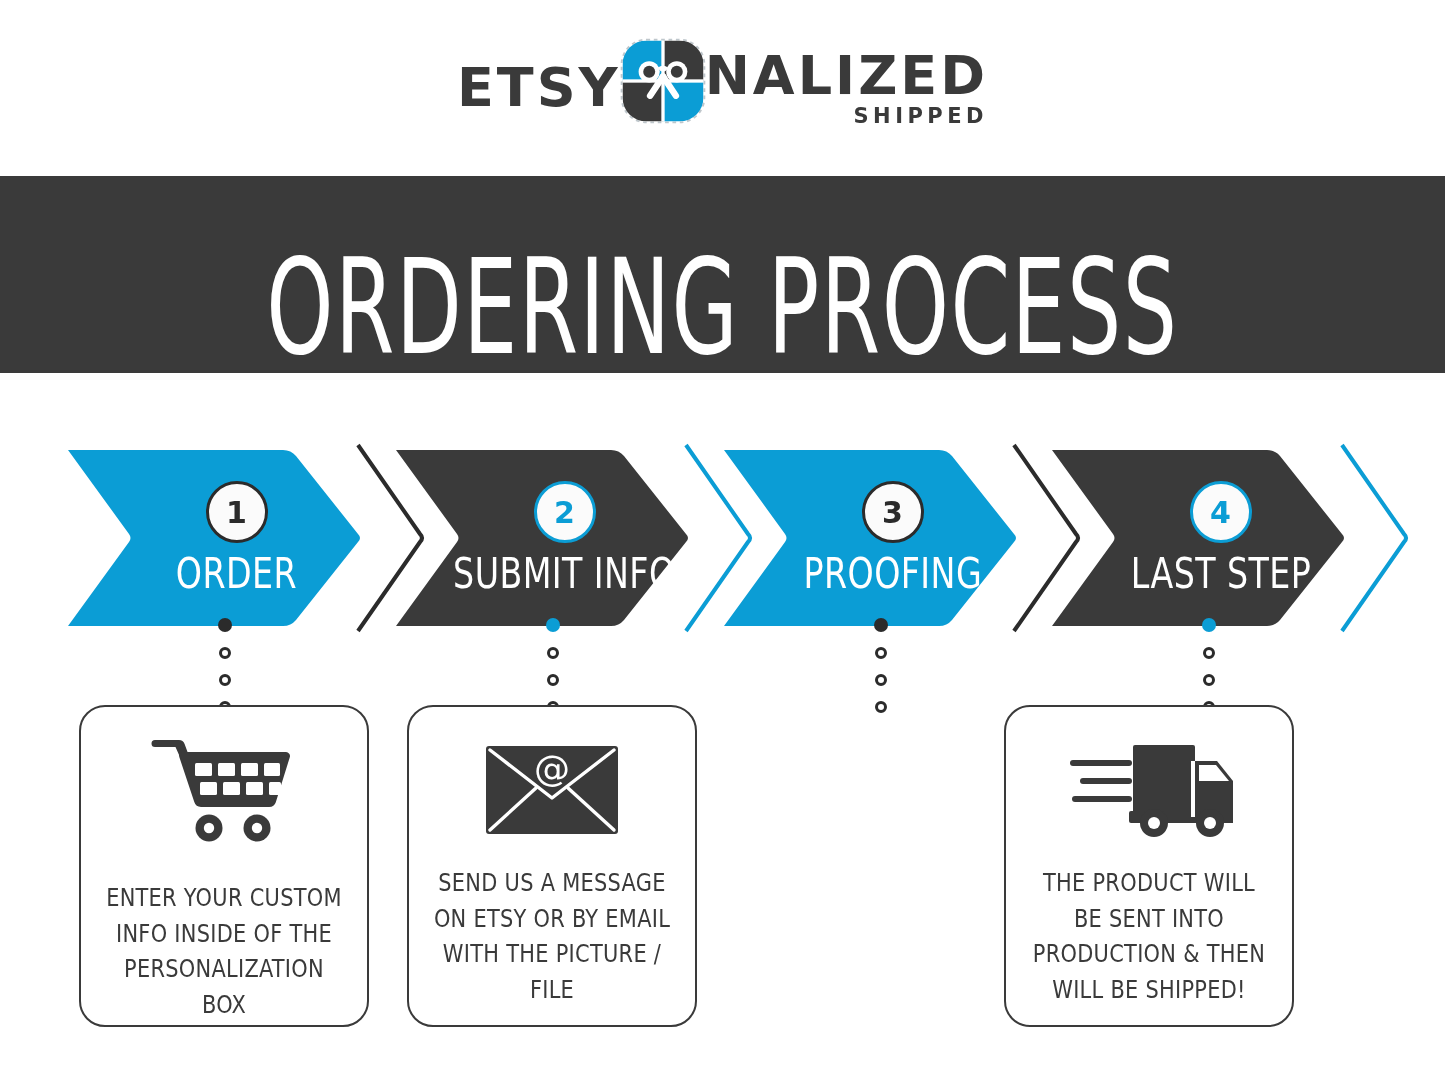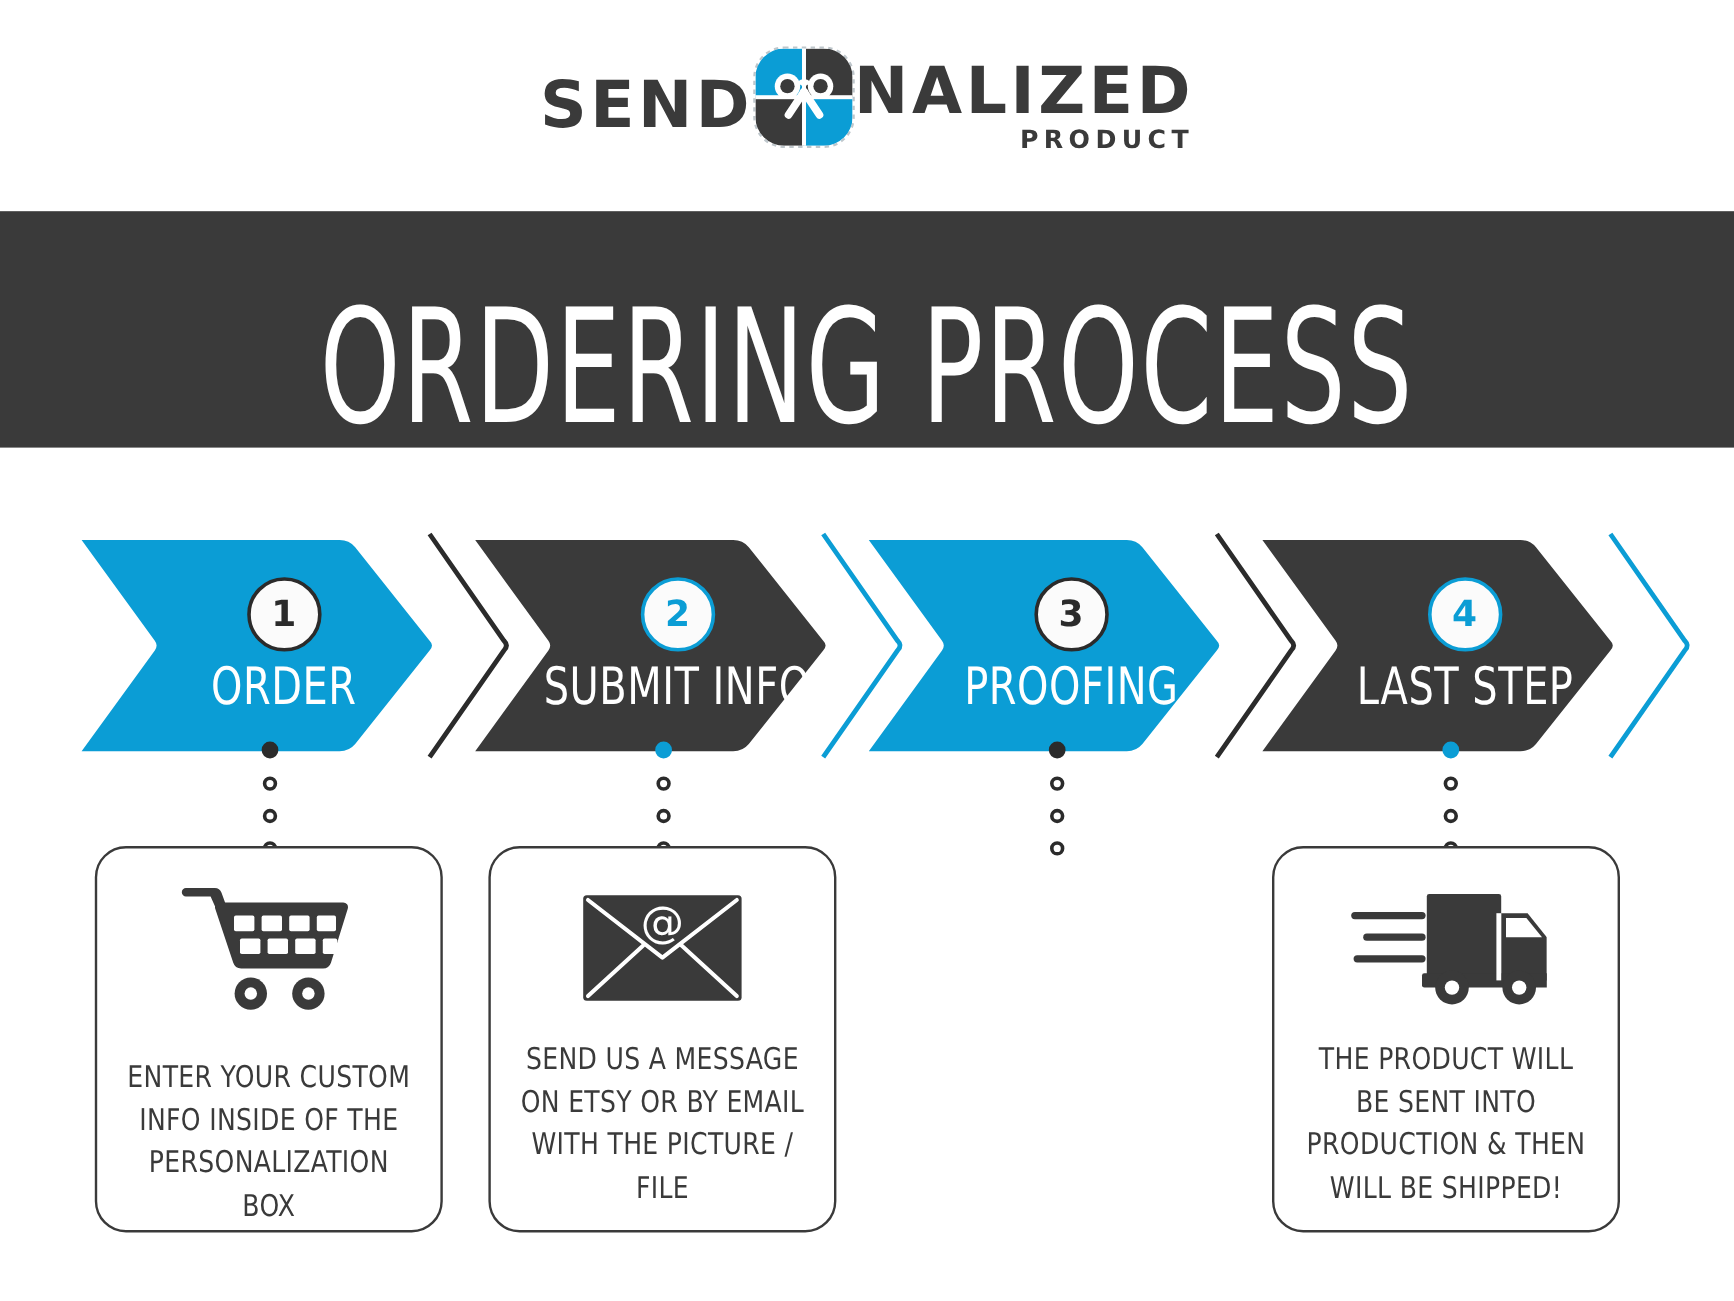--- a/index.html
+++ b/index.html
@@ -206,21 +206,21 @@
     transform: scaleX(0.93);
   }
 </style>
 </head>
 <body>
 
 <div class="page">
 
   <div class="logo-area">
     <div class="logo">
-      <span class="logo-word left">SEND</span>
+      <span class="logo-word left">ETSY</span>
 
       <svg class="logo-emblem" viewBox="0 0 100 100">
         <defs>
           <clipPath id="embClip">
             <rect x="6" y="6" width="88" height="88" rx="26" ry="26"></rect>
           </clipPath>
         </defs>
         <rect x="5" y="5" width="90" height="90" rx="27" ry="27" fill="none" stroke="#bfc7cc" stroke-width="2" stroke-dasharray="4 4"></rect>
         <g clip-path="url(#embClip)">
           <rect x="6" y="6" width="44" height="44" fill="#0b9dd5"></rect>
@@ -236,21 +236,21 @@
           <circle cx="35" cy="40" r="11.5" fill="#ffffff"></circle>
           <circle cx="65" cy="40" r="11.5" fill="#ffffff"></circle>
           <circle cx="35" cy="40" r="6.5" fill="#3a3a3a"></circle>
           <circle cx="65" cy="40" r="6.5" fill="#3a3a3a"></circle>
           <path d="M44 36 Q50 31 56 36 Q50 44 44 36 Z" fill="#ffffff"></path>
         </g>
       </svg>
 
       <div class="logo-right-stack">
         <span class="logo-word">NALIZED</span>
-        <span class="logo-please">PRODUCT</span>
+        <span class="logo-please">SHIPPED</span>
       </div>
     </div>
   </div>
 
   <div class="title-bar">
     <div class="title-text">ORDERING PROCESS</div>
   </div>
 
   <div class="steps">
 
@@ -357,21 +357,21 @@
           </g>
           <g transform="translate(70,31)">
             <text x="0" y="10" text-anchor="middle" font-family="DejaVu Sans, sans-serif" font-size="36" font-weight="400" fill="#ffffff">@</text>
           </g>
         </svg>
       </div>
       <div class="card-text">SEND US A MESSAGE ON ETSY OR BY EMAIL WITH THE PICTURE / FILE</div>
     </div>
 
 
-    <div class="card" style="left:1060px;align-items:center;">
+    <div class="card" style="left:1004px;align-items:center;">
       <div class="card-icon">
         <svg width="168" height="110" viewBox="0 0 168 110">
           <g stroke="#3a3a3a" stroke-width="6" stroke-linecap="round">
             <path d="M8 28 h56"></path>
             <path d="M18 46 h46"></path>
             <path d="M10 64 h54"></path>
           </g>
           <g fill="#3a3a3a">
             <rect x="68" y="10" width="62" height="72" rx="2"></rect>
             <path d="M130 26 h22 l16 20 v36 h-38 Z"></path>

